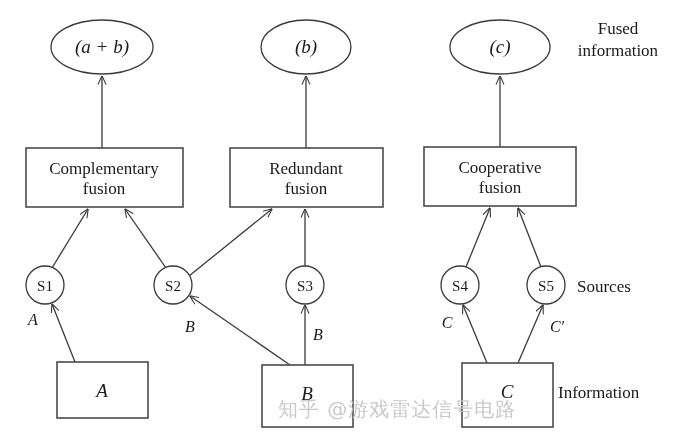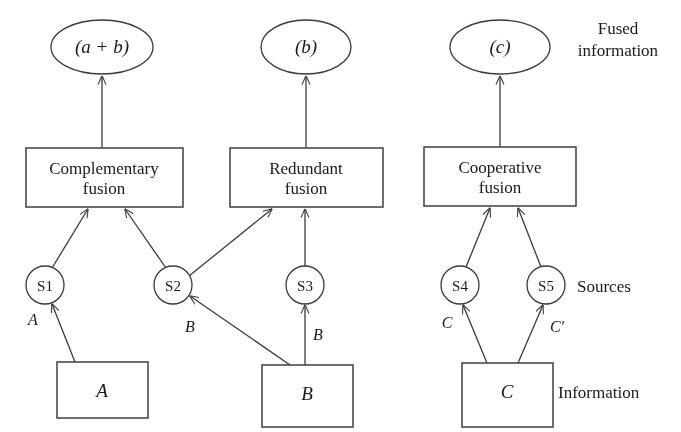--- a/index.html
+++ b/index.html
@@ -171,14 +171,15 @@
     <text class="node-text edge-label" x="318" y="340" text-anchor="middle">B</text>
     <text class="node-text edge-label" x="447" y="328" text-anchor="middle">C</text>
     <text class="node-text edge-label" x="557" y="332" text-anchor="middle">C′</text>
 
     <text class="node-text side-label" x="618" y="34" text-anchor="middle">Fused</text>
     <text class="node-text side-label" x="618" y="56" text-anchor="middle">information</text>
     <text class="node-text side-label" x="577" y="292" text-anchor="start">Sources</text>
     <text class="node-text side-label" x="558" y="398" text-anchor="start">Information</text>
   </svg>
 
+  <div class="watermark">知乎 @游戏雷达信号电路</div>
 
 </div>
 
 </body></html>

